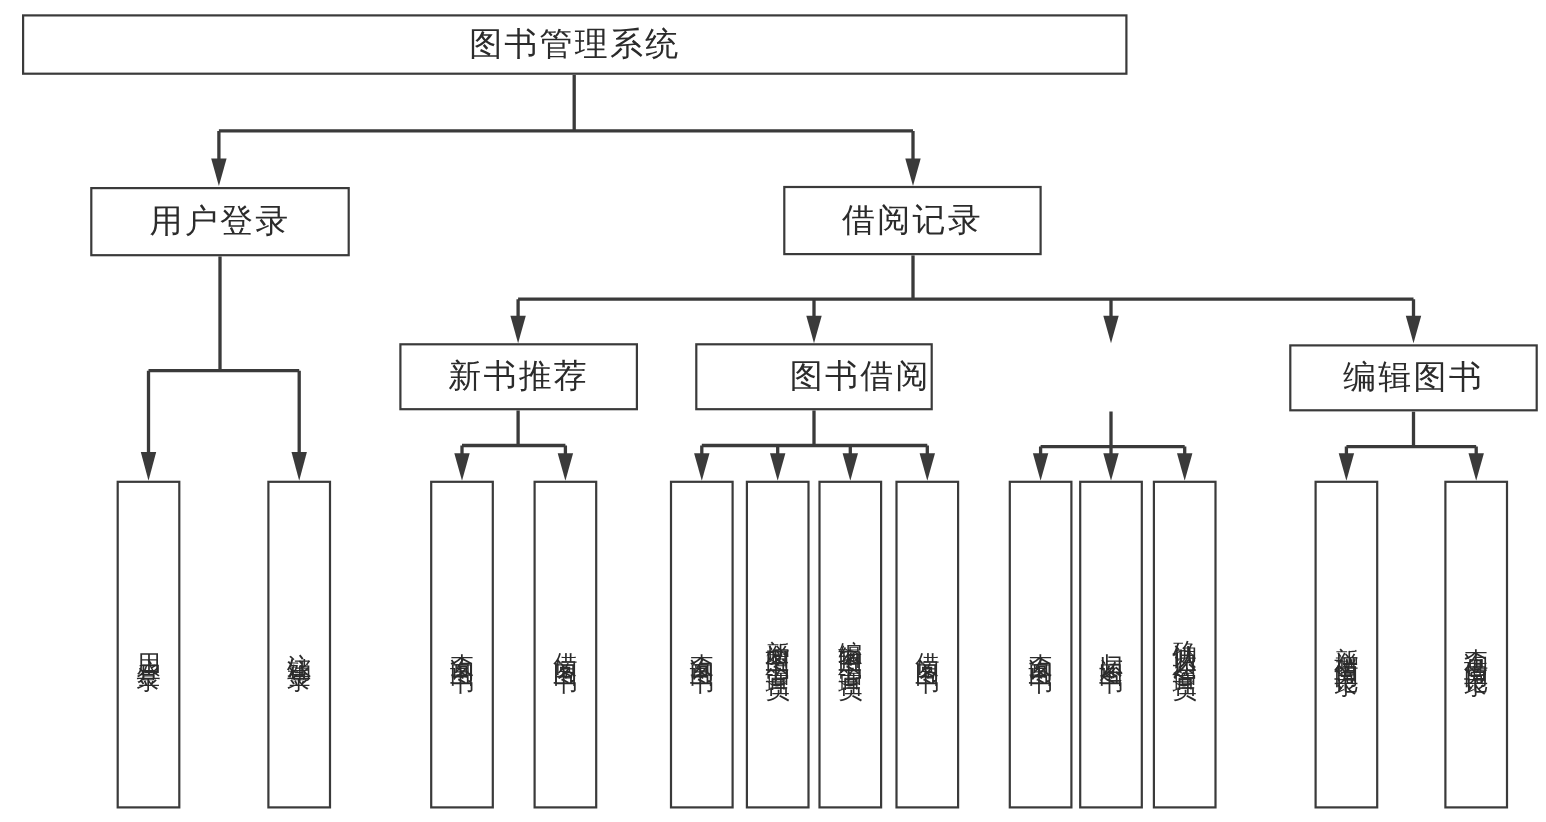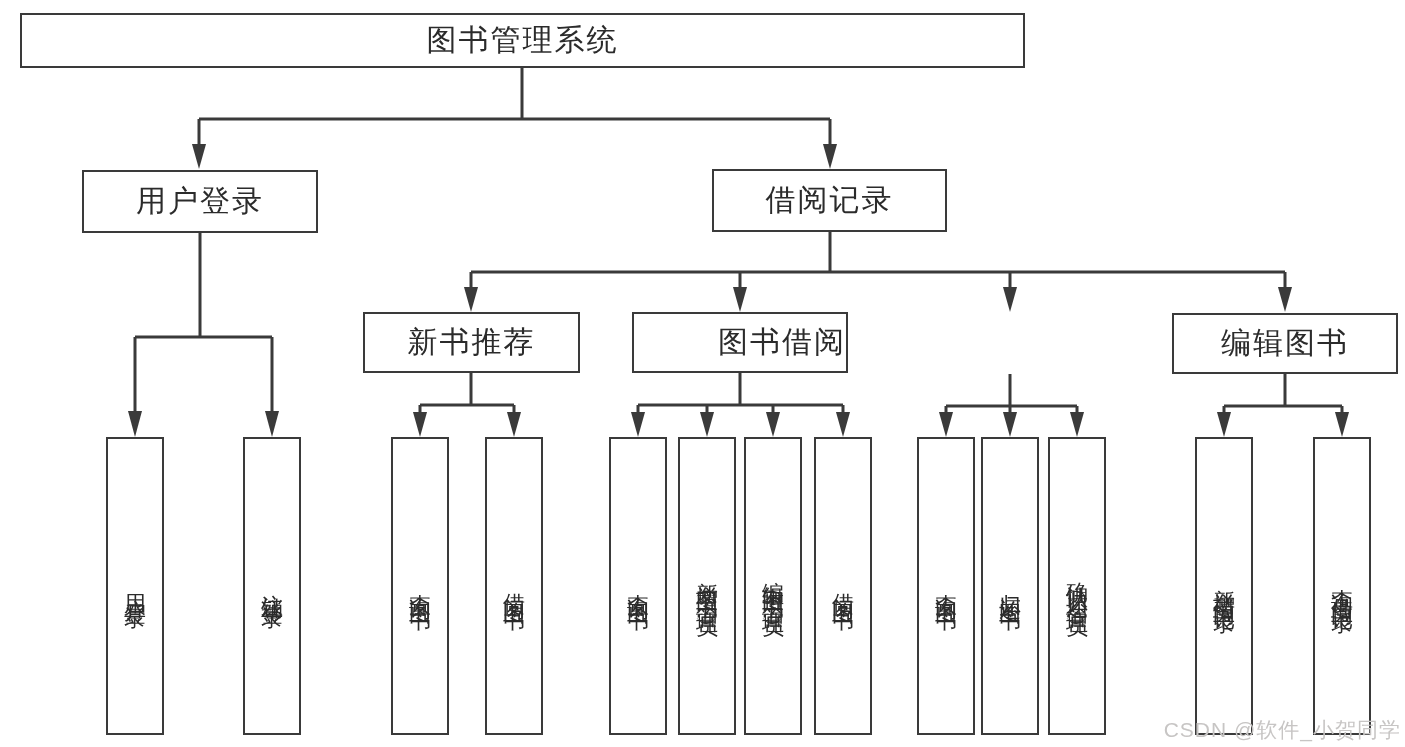--- a/index.html
+++ b/index.html
@@ -187,15 +187,14 @@
     <span class="vtext">确认归还（管理员）</span>
   </div>
 
   <div class="node v leaf" id="lf-4-0">
     <span class="vtext">新增借阅记录</span>
   </div>
   <div class="node v leaf" id="lf-4-1">
     <span class="vtext">查询借阅记录</span>
   </div>
 
-  <div class="watermark">CSDN @软件_小贺同学</div>
 
 </div>
 
 </body></html>

